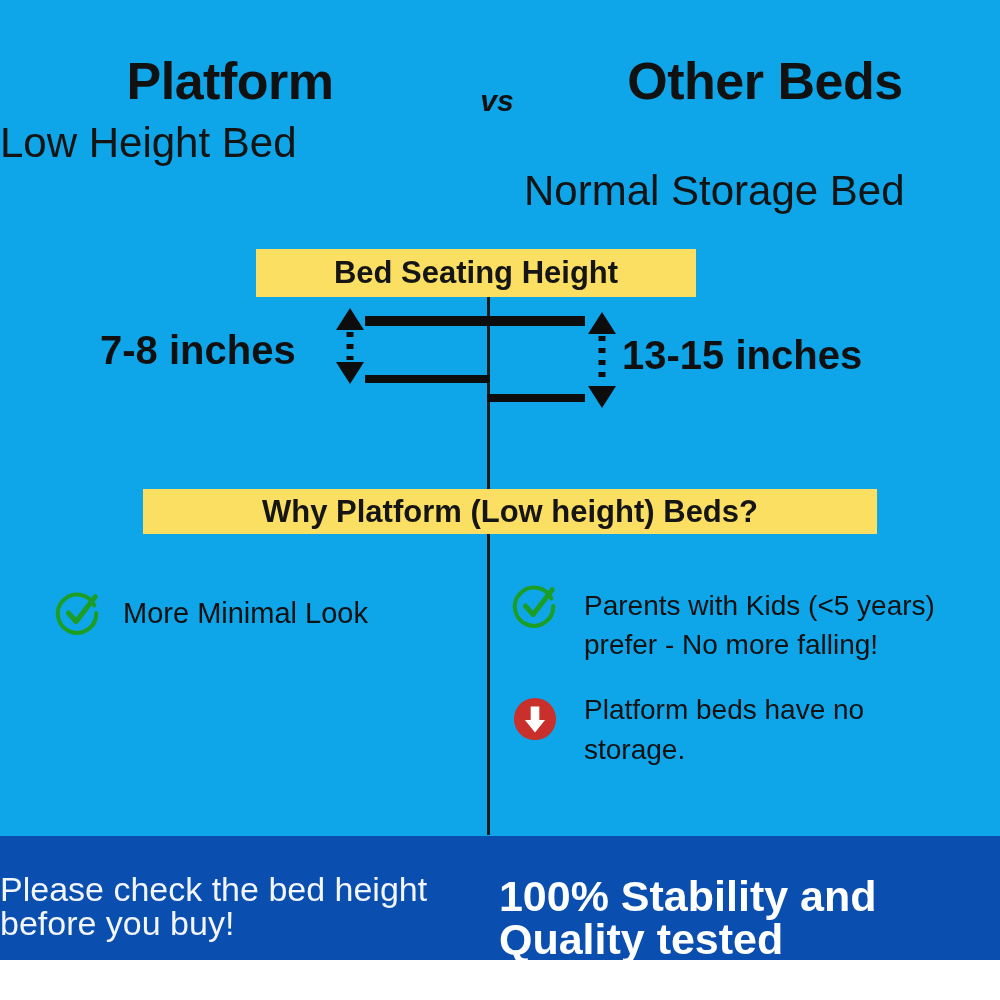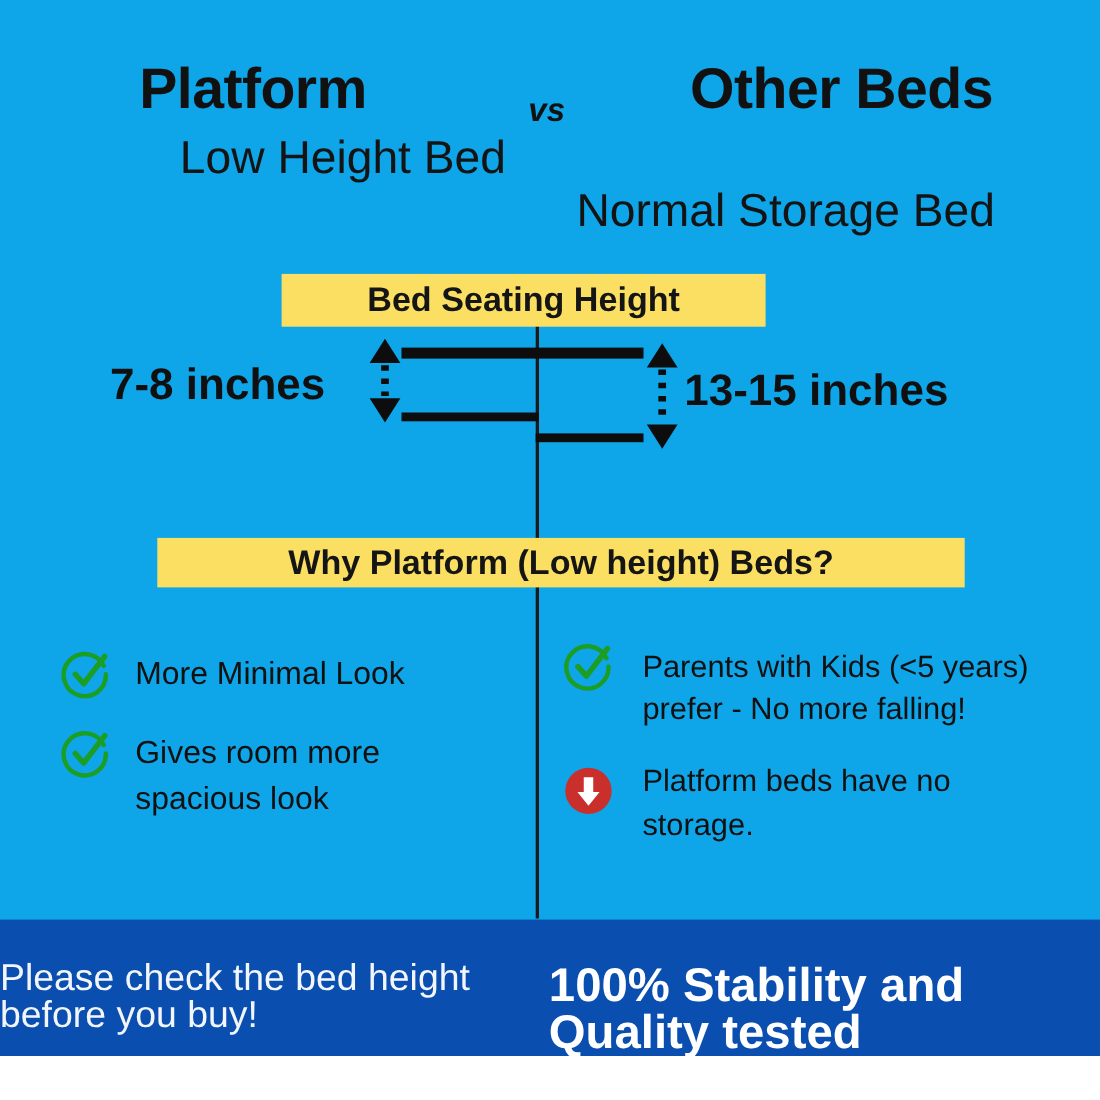--- a/index.html
+++ b/index.html
@@ -33,21 +33,21 @@
   .hdr-sub {
     position: absolute;
     font-family: "Liberation Sans", sans-serif;
     font-weight: 400;
     font-size: 42px;
     color: #141414;
     white-space: nowrap;
     line-height: 1;
   }
   #hdr-left-title   { left: 0; width: 460px; text-align: center; top: 55px; }
-  #hdr-left-sub     { left: 0; width: 460px; text-align: right; top: 122px; }
+  #hdr-left-sub     { left: 0; width: 460px; text-align: left; top: 122px; }
   #hdr-vs {
     position: absolute;
     left: 462px; width: 70px; text-align: center; top: 86px;
     font-family: "Liberation Sans", sans-serif;
     font-weight: 700;
     font-style: italic;
     font-size: 30px;
     color: #111111;
     line-height: 1;
   }
@@ -232,29 +232,20 @@
     <div class="bullet">
       <span class="bullet-icon">
         <svg width="46" height="46" viewBox="0 0 48 48">
           <path d="M41 16 A20 20 0 1 0 43 24" fill="none" stroke="#1B9E23" stroke-width="4.2" stroke-linecap="round"></path>
           <path d="M14 24 L22 33 L42 7" fill="none" stroke="#1B9E23" stroke-width="5.2" stroke-linecap="round" stroke-linejoin="round"></path>
         </svg>
       </span>
       <span class="bullet-text">More Minimal Look</span>
     </div>
 
-    <div class="bullet">
-      <span class="bullet-icon">
-        <svg width="46" height="46" viewBox="0 0 48 48">
-          <path d="M41 16 A20 20 0 1 0 43 24" fill="none" stroke="#1B9E23" stroke-width="4.2" stroke-linecap="round"></path>
-          <path d="M14 24 L22 33 L42 7" fill="none" stroke="#1B9E23" stroke-width="5.2" stroke-linecap="round" stroke-linejoin="round"></path>
-        </svg>
-      </span>
-      <span class="bullet-text" style="max-width: 280px;">Gives room more spacious look</span>
-    </div>
 
   </div>
 
   <div class="bullet-col" id="col-right">
 
     <div class="bullet">
       <span class="bullet-icon">
         <svg width="46" height="46" viewBox="0 0 48 48">
           <path d="M41 16 A20 20 0 1 0 43 24" fill="none" stroke="#1B9E23" stroke-width="4.2" stroke-linecap="round"></path>
           <path d="M14 24 L22 33 L42 7" fill="none" stroke="#1B9E23" stroke-width="5.2" stroke-linecap="round" stroke-linejoin="round"></path>

